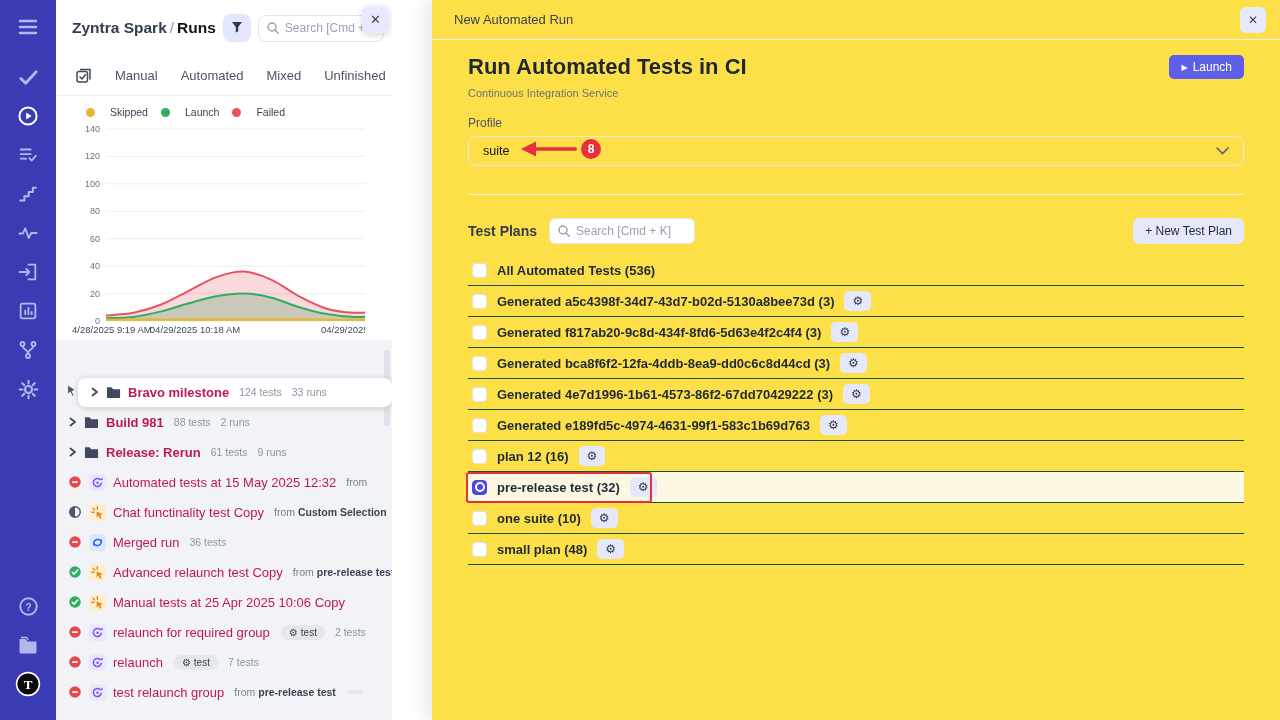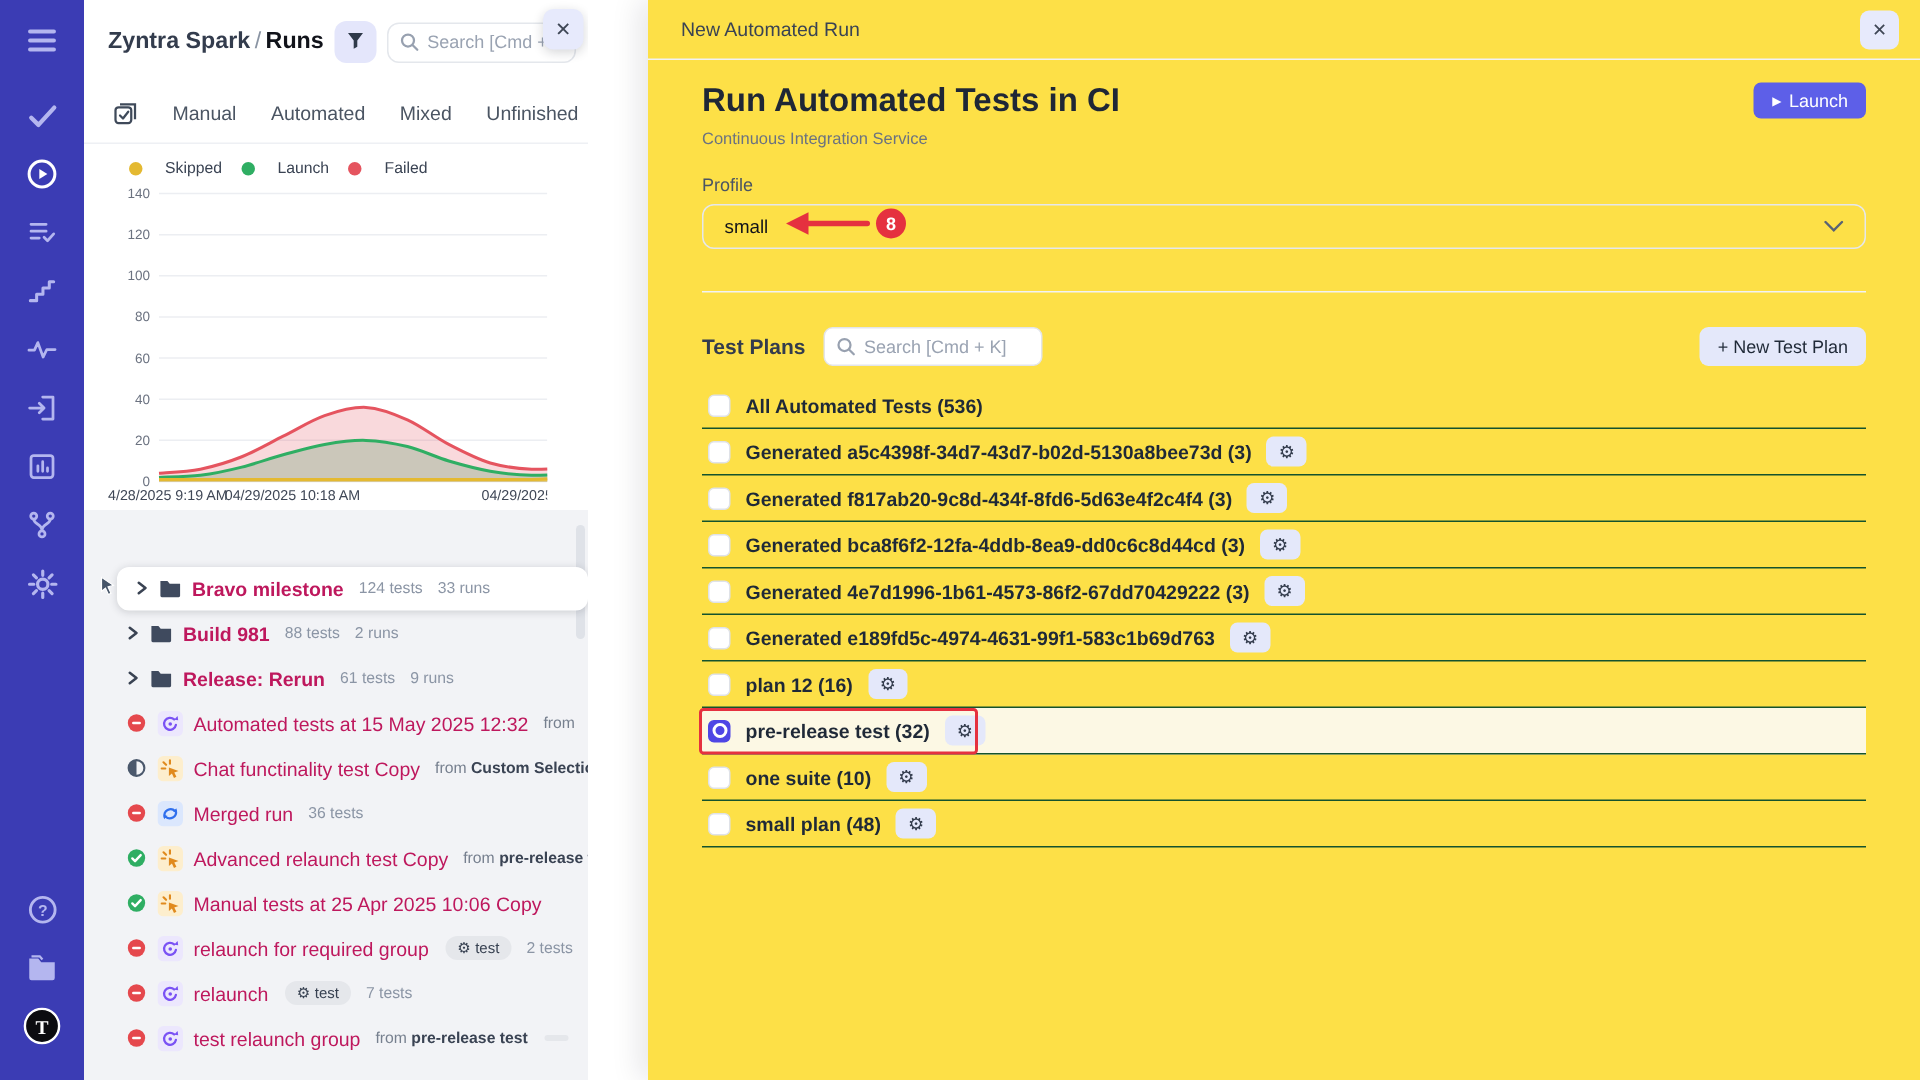--- a/index.html
+++ b/index.html
@@ -29,21 +29,21 @@
   .lp-tabs { height:40px; display:flex; align-items:center; gap:23px; padding-left:19px; border-bottom:1px solid #eef0f4; font-size:13px; color:#4b5563; white-space:nowrap; }
   .lp-tab { cursor:pointer; }
 
   #legend { display:flex; gap:13px; margin:10px 0 0 30px; font-size:10.5px; color:#3a4353; }
   .lg-item { display:flex; align-items:center; gap:15px; }
   .lg-dot { width:9px; height:9px; border-radius:50%; }
 
   #chart { margin:4px 0 0 16px; width:293px; height:218px; overflow:hidden; }
 
   #run-list { flex:1; background:#f2f3f6; padding-top:37px; position:relative; overflow:hidden; }
-  .run-row { height:30px; display:flex; align-items:center; padding-left:28px; gap:7px; font-size:13px; color:#2a3342; white-space:nowrap; position:relative; }
+  .run-row { height:30px; display:flex; align-items:center; padding-left:12px; gap:7px; font-size:13px; color:#2a3342; white-space:nowrap; position:relative; }
   .run-row .lbl { color:#be185d; }
   .run-row.folder .lbl { font-weight:600; }
   .meta { font-size:10.5px; color:#8b95a5; margin-left:3px; }
   .from { font-size:10.5px; color:#77808f; margin-left:3px; }
   .from b { color:#3a4353; }
   .chev { display:flex; align-items:center; }
   .ticon, .sticon { display:flex; align-items:center; flex-shrink:0; }
   .tag-pill { display:inline-flex; align-items:center; gap:3px; background:#e5e7eb; border-radius:10px; padding:2px 8px; font-size:10px; color:#374151; margin-left:4px; }
   .run-row.highlighted { padding-left:22px; }
   .run-row.highlighted .card { display:flex; align-items:center; gap:7px; background:#fff; border-radius:8px; box-shadow:0 1px 6px rgba(26,32,44,.18); height:29px; padding:0 12px; flex:1; }
@@ -458,21 +458,21 @@
       <div class="big-title">Run Automated Tests in CI</div>
       <button class="launch-btn">
         <span class="tri">▶</span>
         <span>Launch</span>
       </button>
     </div>
     <div class="subtitle">Continuous Integration Service</div>
 
     <div class="fld-label">Profile</div>
     <div class="select-box">
-      <span class="val">small</span>
+      <span class="val">suite</span>
       <span class="annot-arrow">
         <svg width="92" height="24" viewBox="0 0 92 24">
           <path d="M6 12l15-7.5v15z" fill="#e5313f"></path>
           <rect x="18" y="10.2" width="44" height="3.6" rx="1.8" fill="#e5313f"></rect>
           <circle cx="76" cy="12" r="10" fill="#e5313f"></circle>
           <text x="76" y="16" text-anchor="middle" font-size="12" font-weight="bold" fill="#fff" font-family="Liberation Sans, sans-serif" id="annot-num">8</text>
         </svg>
       </span>
       <span class="sel-chev">
           <svg width="13" height="8" viewBox="0 0 13 8">

